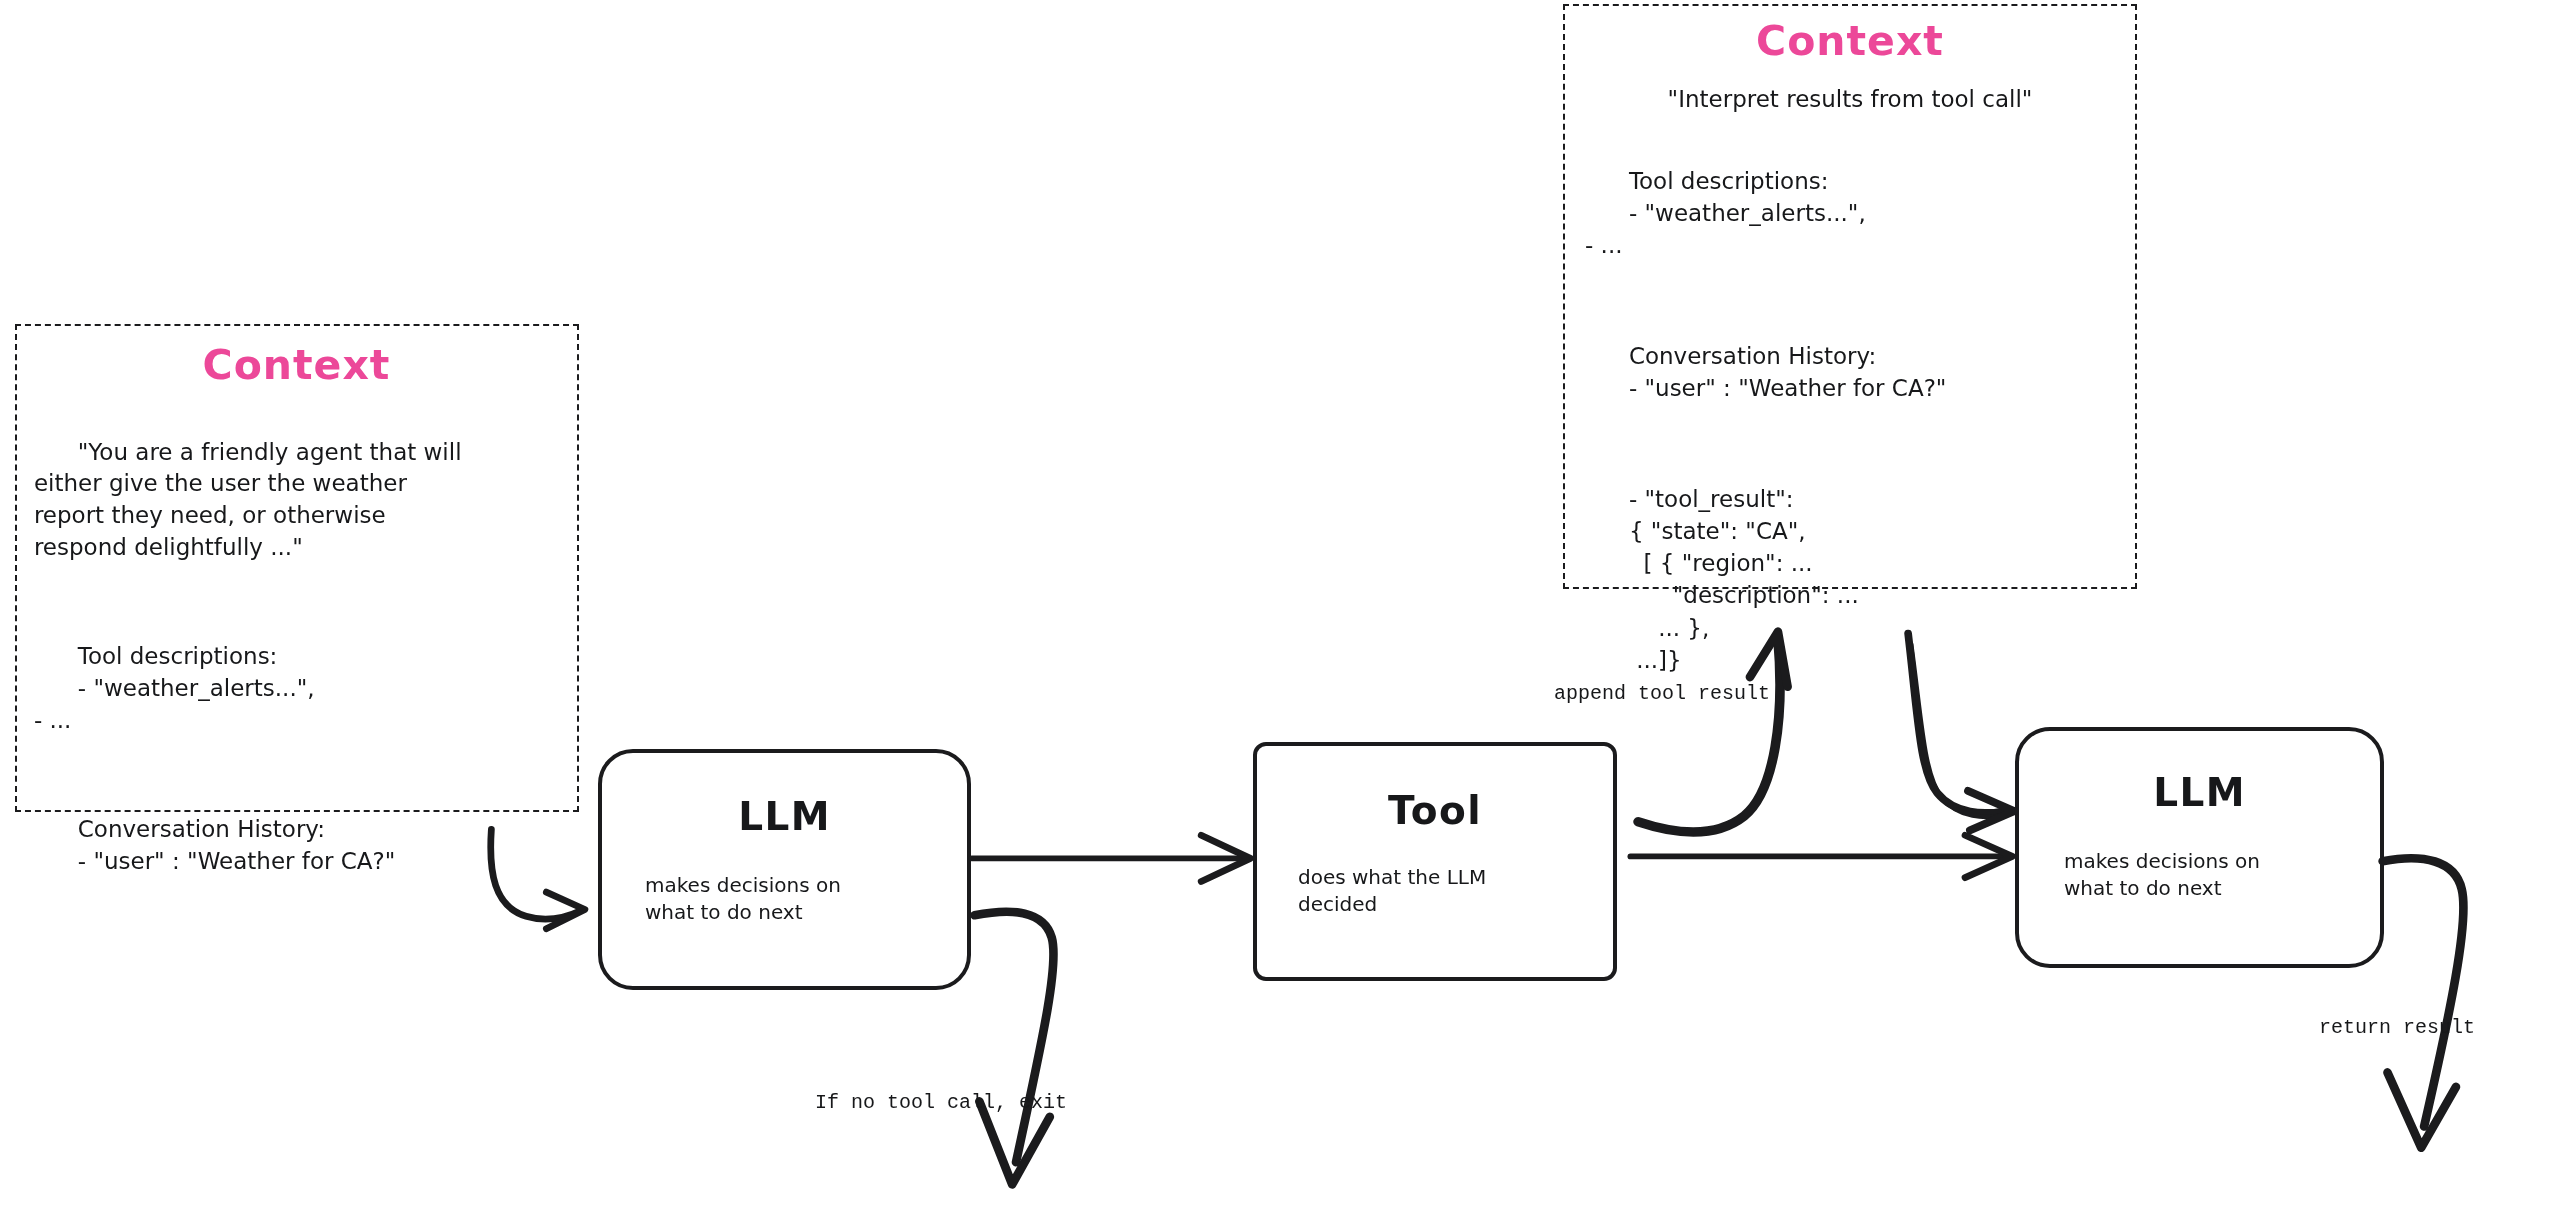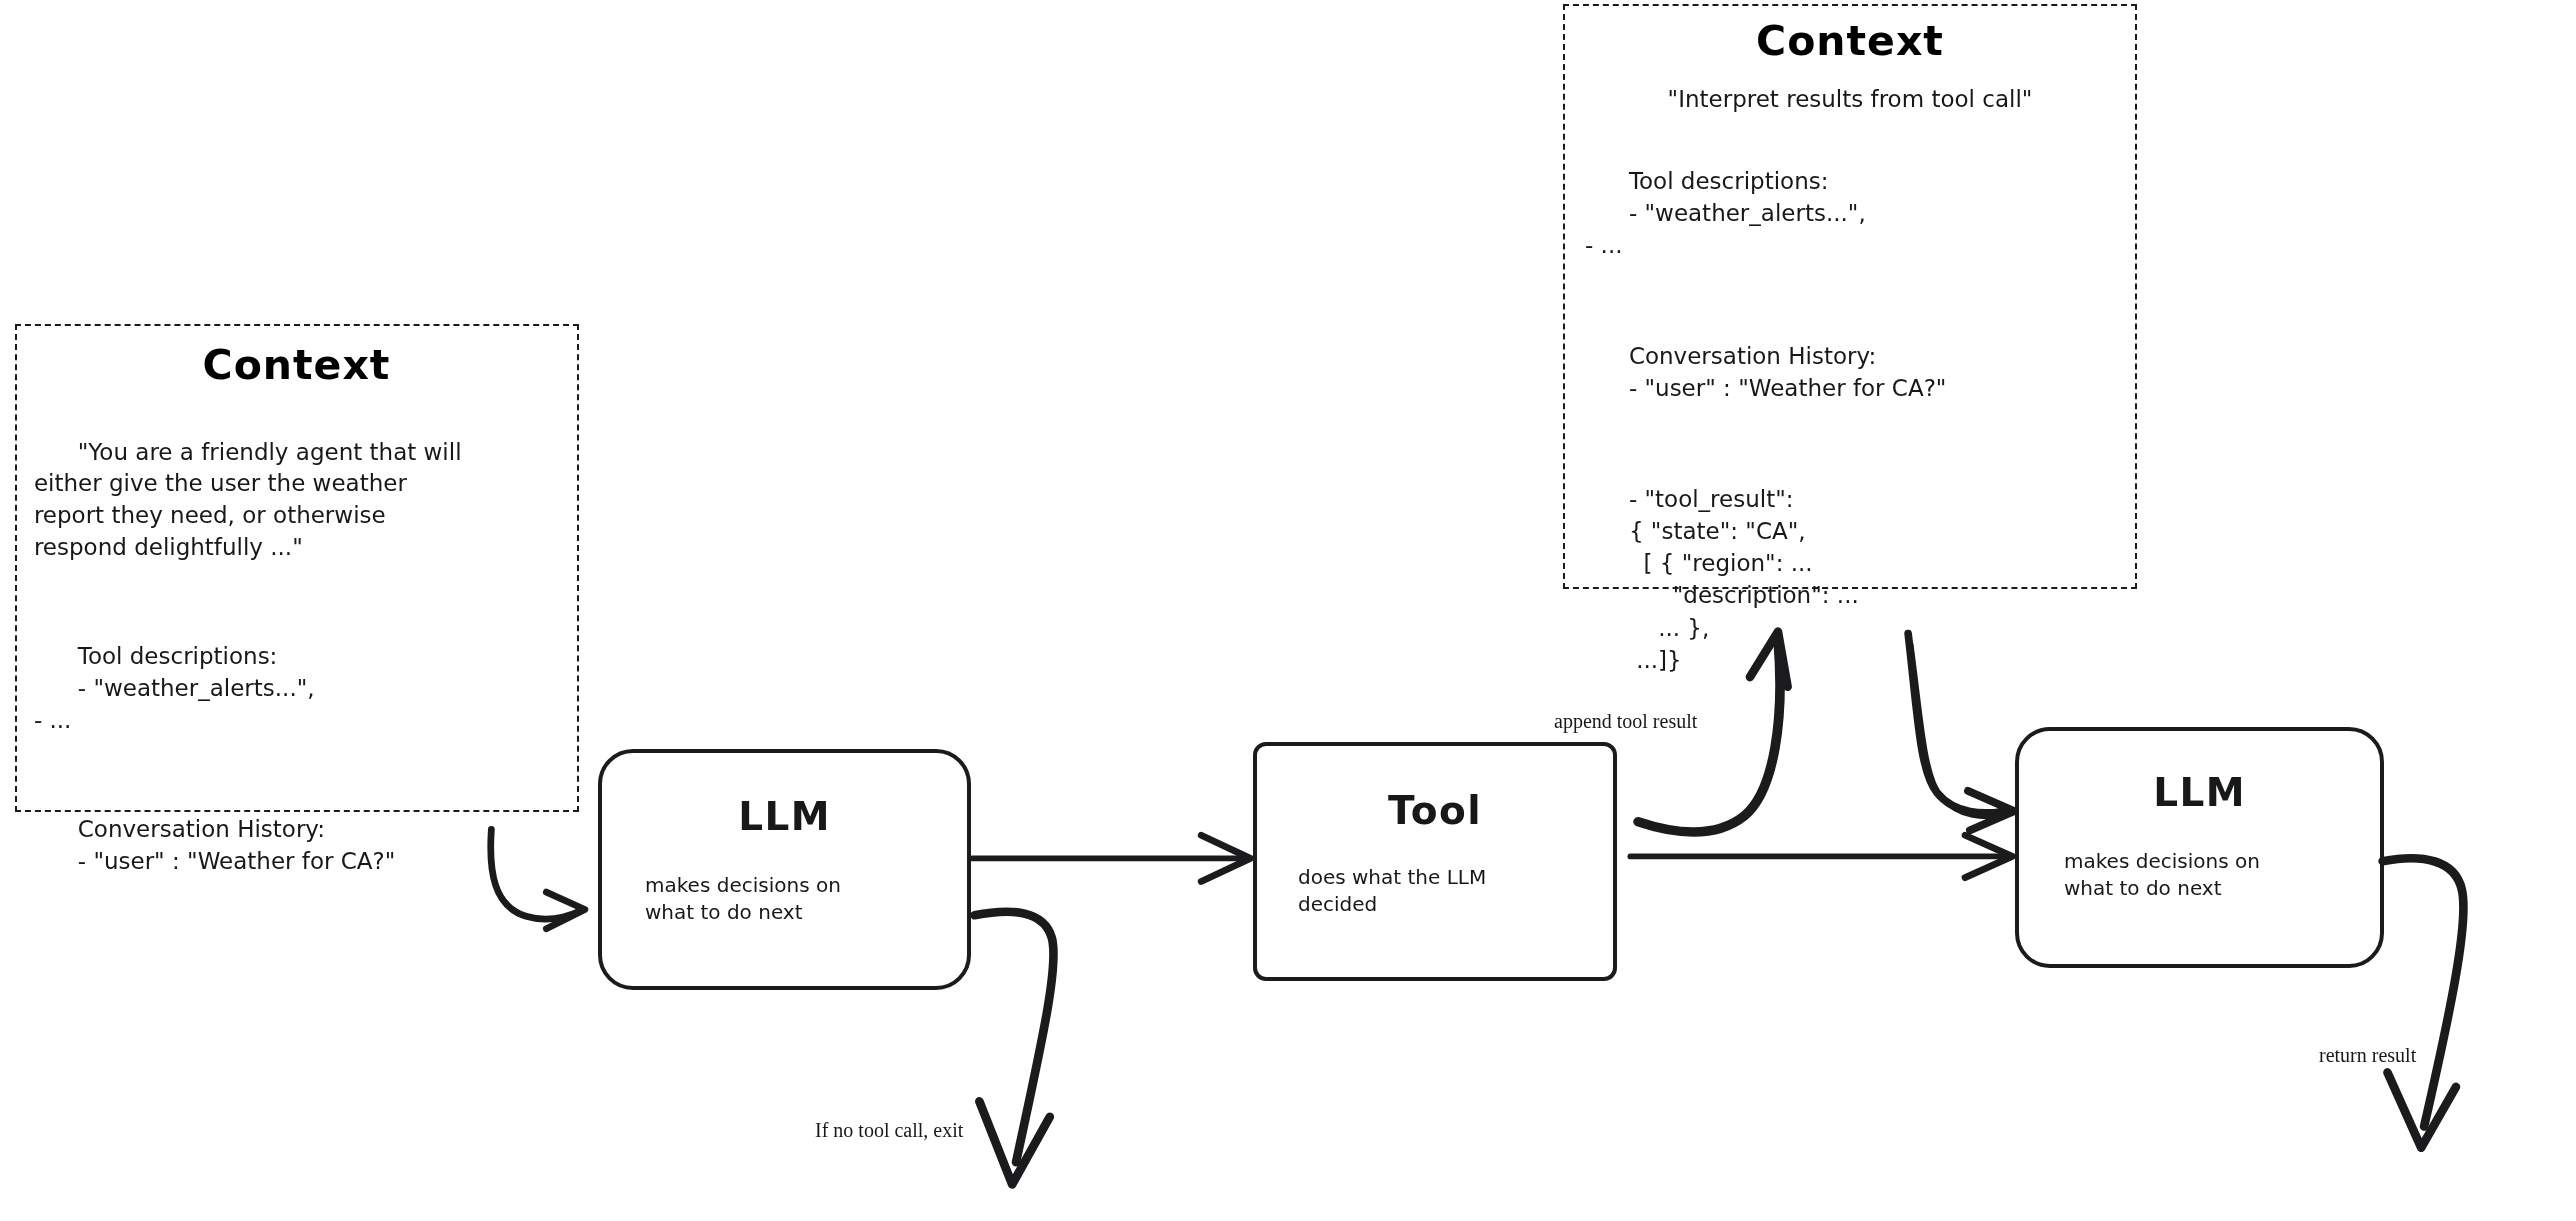--- a/index.html
+++ b/index.html
@@ -35,21 +35,21 @@
   .ctx {
     position: absolute;
     border: 2.9px dashed #1b1b1d;
     box-sizing: border-box;
     background: transparent;
   }
   .ctx-title {
     text-align: center;
     font-family: "DejaVu Sans", sans-serif;
     font-weight: 700;
-    color: #000000;
+    color: #ec4899;
     letter-spacing: 1px;
   }
   .ctx-body {
     font-family: "DejaVu Sans", sans-serif;
     color: #17181a;
     white-space: pre-wrap;
   }
 
   
   #ctx-left { left: 14.5px; top: 324px; width: 564px; height: 488px; }
@@ -99,25 +99,24 @@
   #node-tool .node-title { margin-top: 42px; }
   #node-tool .node-sub { margin: 31px 0 0 41px; }
 
   #node-llm3 { left: 2015px; top: 727px; width: 369px; height: 241px; }
   #node-llm3 .node-title { margin-top: 39px; }
   #node-llm3 .node-sub { margin: 33px 0 0 45px; }
 
   
   .edge-label {
     position: absolute;
-    font-family: Liberation Serif, serif;
+    font-family: Liberation Mono, monospace;
     font-size: 20px;
     color: #17181a;
     white-space: nowrap;
-    margin-top: 28px;
   }
   #lbl-append { left: 1554px; top: 682px; }
   #lbl-exit   { left: 815px;  top: 1091px; }
   #lbl-return { left: 2319px; top: 1016px; }
 </style>
 </head>
 <body>
 
 <div id="stage">
 

